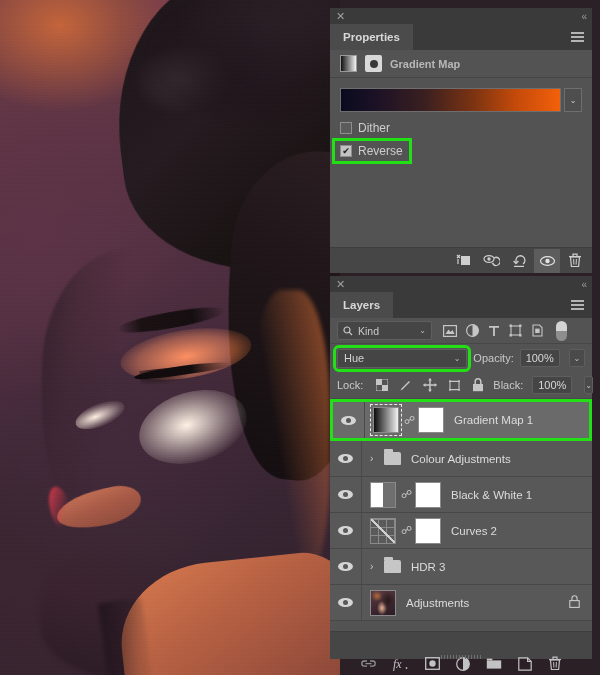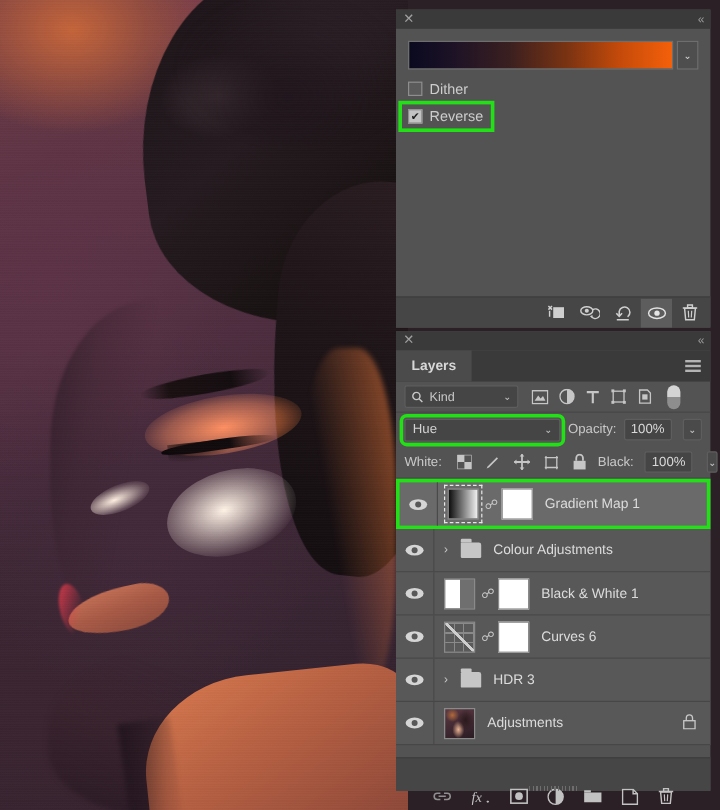--- a/index.html
+++ b/index.html
@@ -388,21 +388,36 @@
   <div class="grain"></div>
 </div>
 
 <div class="panel" id="properties-panel">
 
   <div class="panel-topbar">
     <span class="topbar-x">✕</span>
     <span class="topbar-collapse">«</span>
   </div>
 
-
+  <div class="tabbar">
+    <div class="tab">Properties</div>
+    <div class="tabmenu">
+      <div class="hamburger">
+          <span></span>
+          <span></span>
+          <span></span>
+        </div>
+    </div>
+  </div>
+
+  <div class="prop-head">
+    <div class="pm-thumb"></div>
+    <div class="pm-mask"></div>
+    <span class="prop-title">Gradient Map</span>
+  </div>
 
   <div class="prop-body">
     <div class="gradient-row">
       <div class="gradient-swatch"></div>
       <div class="gradient-caret">⌄</div>
     </div>
 
     <div class="check-row">
       <div class="cbox"></div>
       <span class="check-label">Dither</span>
@@ -522,21 +537,21 @@
     <div class="blend-select hl-green">
       <span>Hue</span>
       <span class="kind-caret">⌄</span>
     </div>
     <span class="lbl">Opacity:</span>
     <div class="numbox">100%</div>
     <div class="numcaret">⌄</div>
   </div>
 
   <div class="lock-row">
-    <span class="lbl">White:</span>
+    <span class="lbl">Lock:</span>
     <div class="lock-icons">
       <span class="ficon">
         <svg width="12" height="12" viewBox="0 0 12 12">
             <rect width="12" height="12" fill="none" stroke="#c6c6c6" stroke-width="1"></rect>
             <rect x="0" y="0" width="6" height="6" fill="#c6c6c6"></rect>
             <rect x="6" y="6" width="6" height="6" fill="#c6c6c6"></rect>
           </svg>
       </span>
       <span class="ficon">
         <svg width="13" height="13" viewBox="0 0 13 13">
@@ -605,21 +620,21 @@
 
     <div class="layer-row">
       <div class="eye-cell">
         <span class="eye"></span>
       </div>
       <div class="thumb-cell">
         <span class="lthumb curves"></span>
         <span class="link-icon">☍</span>
         <span class="mask-thumb"></span>
       </div>
-      <span class="layer-name">Curves 6</span>
+      <span class="layer-name">Curves 2</span>
     </div>
 
     <div class="layer-row">
       <div class="eye-cell">
         <span class="eye"></span>
       </div>
       <div class="thumb-cell">
         <span class="disclosure">›</span>
         <span class="folder-icon"></span>
       </div>

